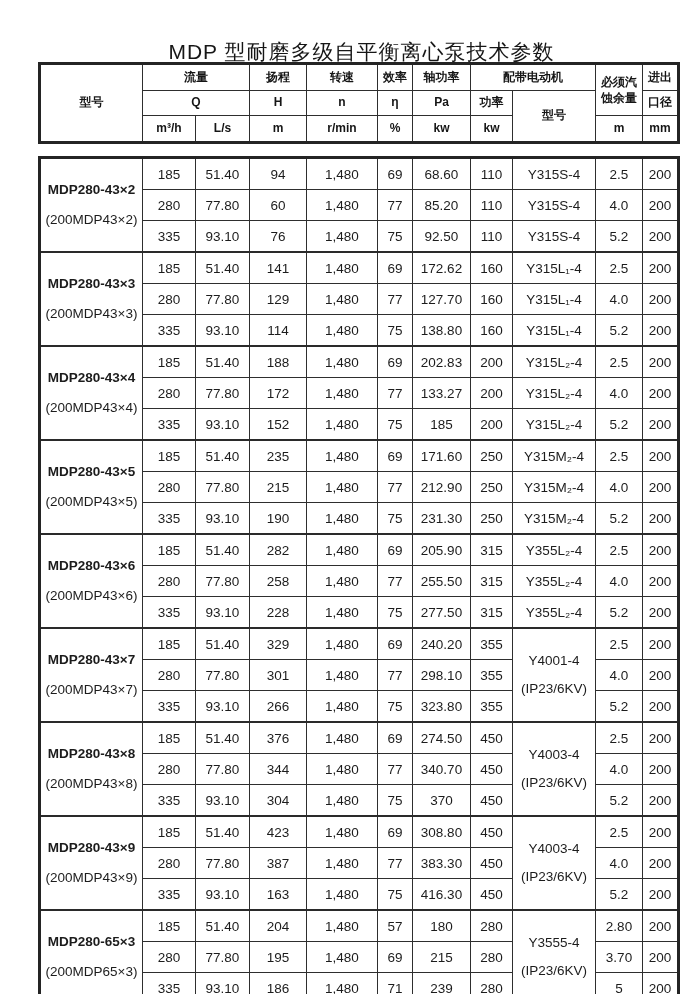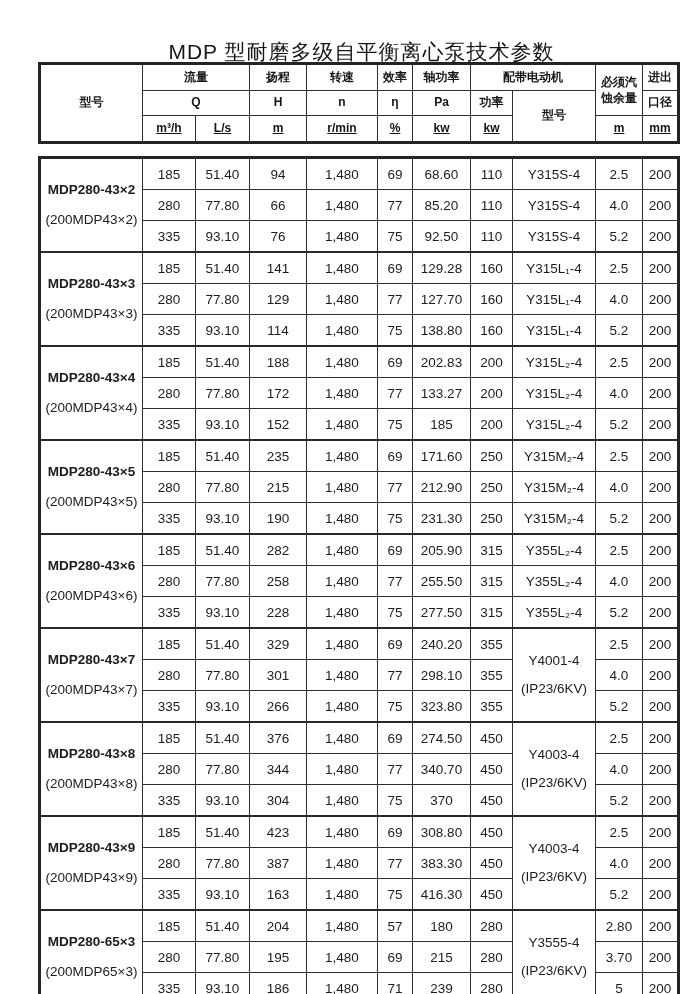--- a/index.html
+++ b/index.html
@@ -16,21 +16,21 @@
   table.hdr{top:62px;}
   table.data{top:156px;}
   td{border:1px solid #2e2e2e;text-align:center;vertical-align:middle;padding:0;overflow:hidden;}
   table.hdr{border:3px solid #242424;}
   table.data{border:3px solid #242424;}
   .hdr td{
     font-weight:bold;font-size:12px;color:#151515;
     height:24px;line-height:1.15;
   }
   .hdr tr.r1 td{height:25px;}
-  .hdr tr.r3 td{height:25px;text-decoration:underline;}
+  .hdr tr.r3 td{height:25px;}
   .data td{font-size:13.5px;height:30px;color:#1c1c1c;}
   .data tr.group-start td{border-top:2px solid #2a2a2a;}
   .model-cell{font-size:12.5px;color:#222;}
   .model-cell .ln1{margin-bottom:12px;font-weight:bold;}
   .motor-merged .ln1{margin-bottom:10px;}
   .twoline div{line-height:1.35;}
 </style>
 </head>
 <body>
 
@@ -116,21 +116,21 @@
         <td>69</td>
         <td>68.60</td>
         <td>110</td>
         <td>Y315S-4</td>
         <td>2.5</td>
         <td>200</td>
       </tr>
       <tr>
         <td>280</td>
         <td>77.80</td>
-        <td>66</td>
+        <td>60</td>
         <td>1,480</td>
         <td>77</td>
         <td>85.20</td>
         <td>110</td>
         <td>Y315S-4</td>
         <td>4.0</td>
         <td>200</td>
       </tr>
       <tr>
         <td>335</td>
@@ -147,21 +147,21 @@
       <tr class="group-start">
         <td class="model-cell twoline" rowspan="3">
           <div class="ln1">MDP280-43×3</div>
           <div class="ln2">(200MDP43×3)</div>
         </td>
         <td>185</td>
         <td>51.40</td>
         <td>141</td>
         <td>1,480</td>
         <td>69</td>
-        <td>129.28</td>
+        <td>172.62</td>
         <td>160</td>
         <td>Y315L₁-4</td>
         <td>2.5</td>
         <td>200</td>
       </tr>
       <tr>
         <td>280</td>
         <td>77.80</td>
         <td>129</td>
         <td>1,480</td>

